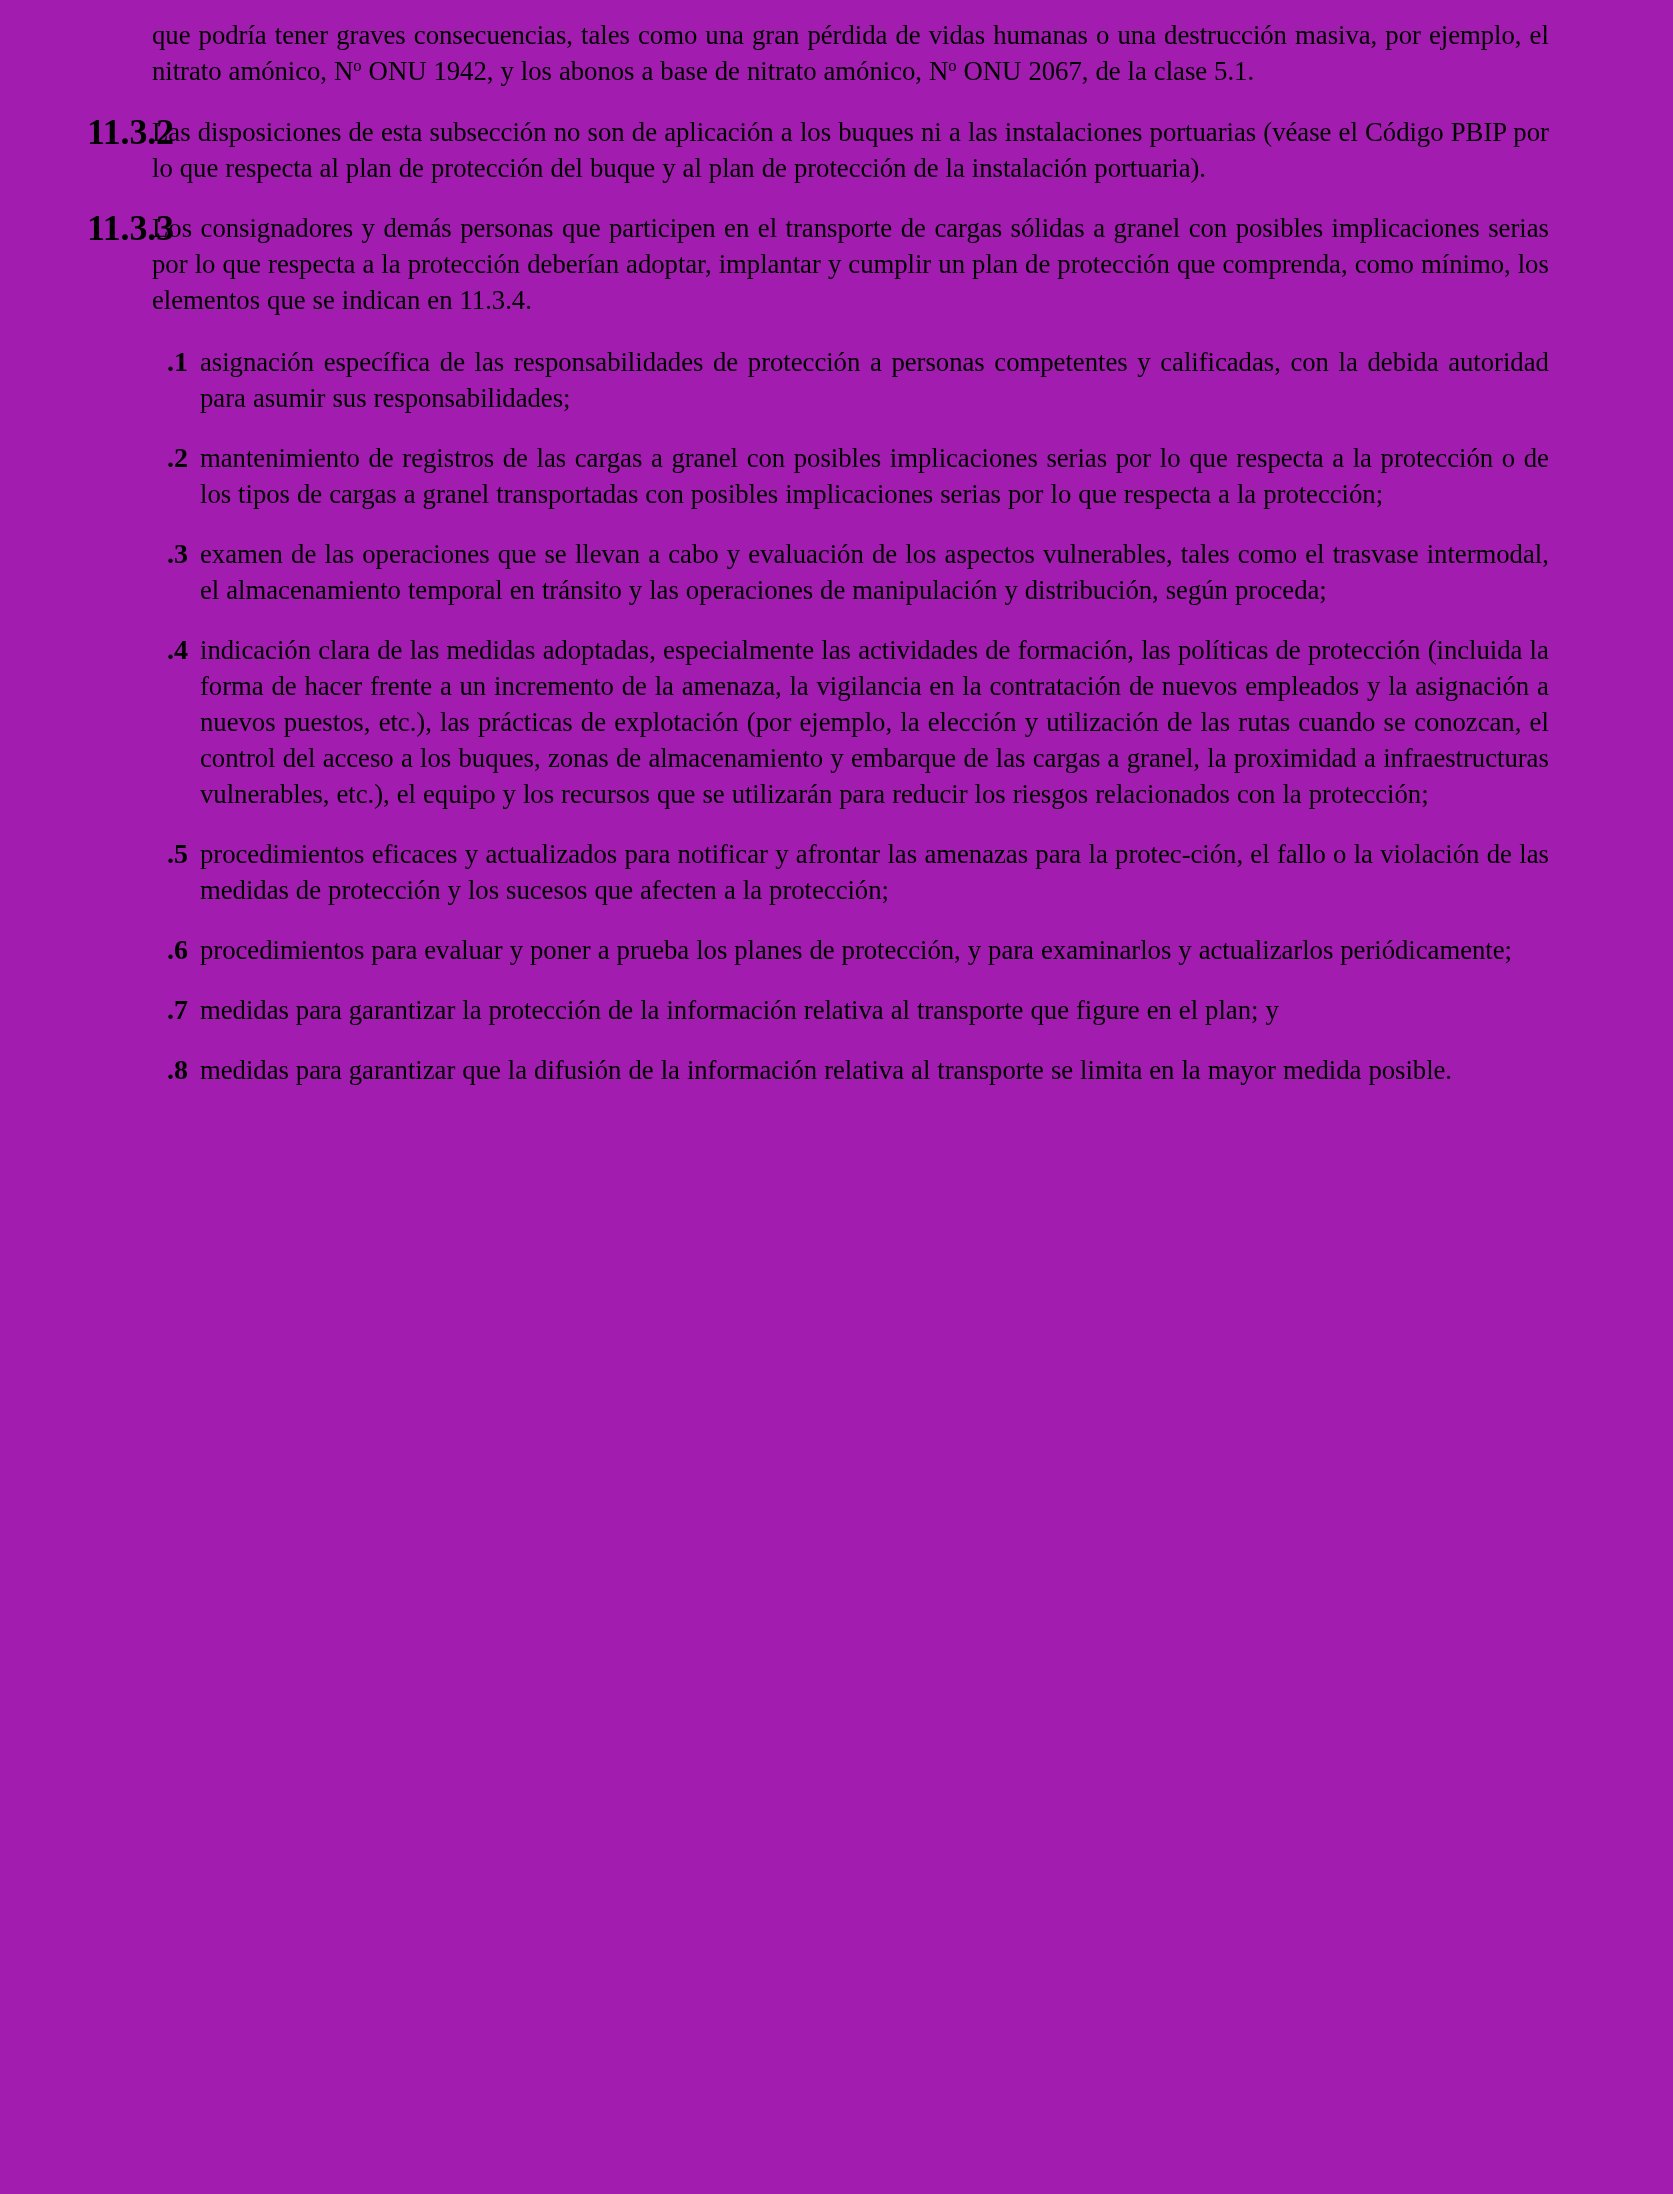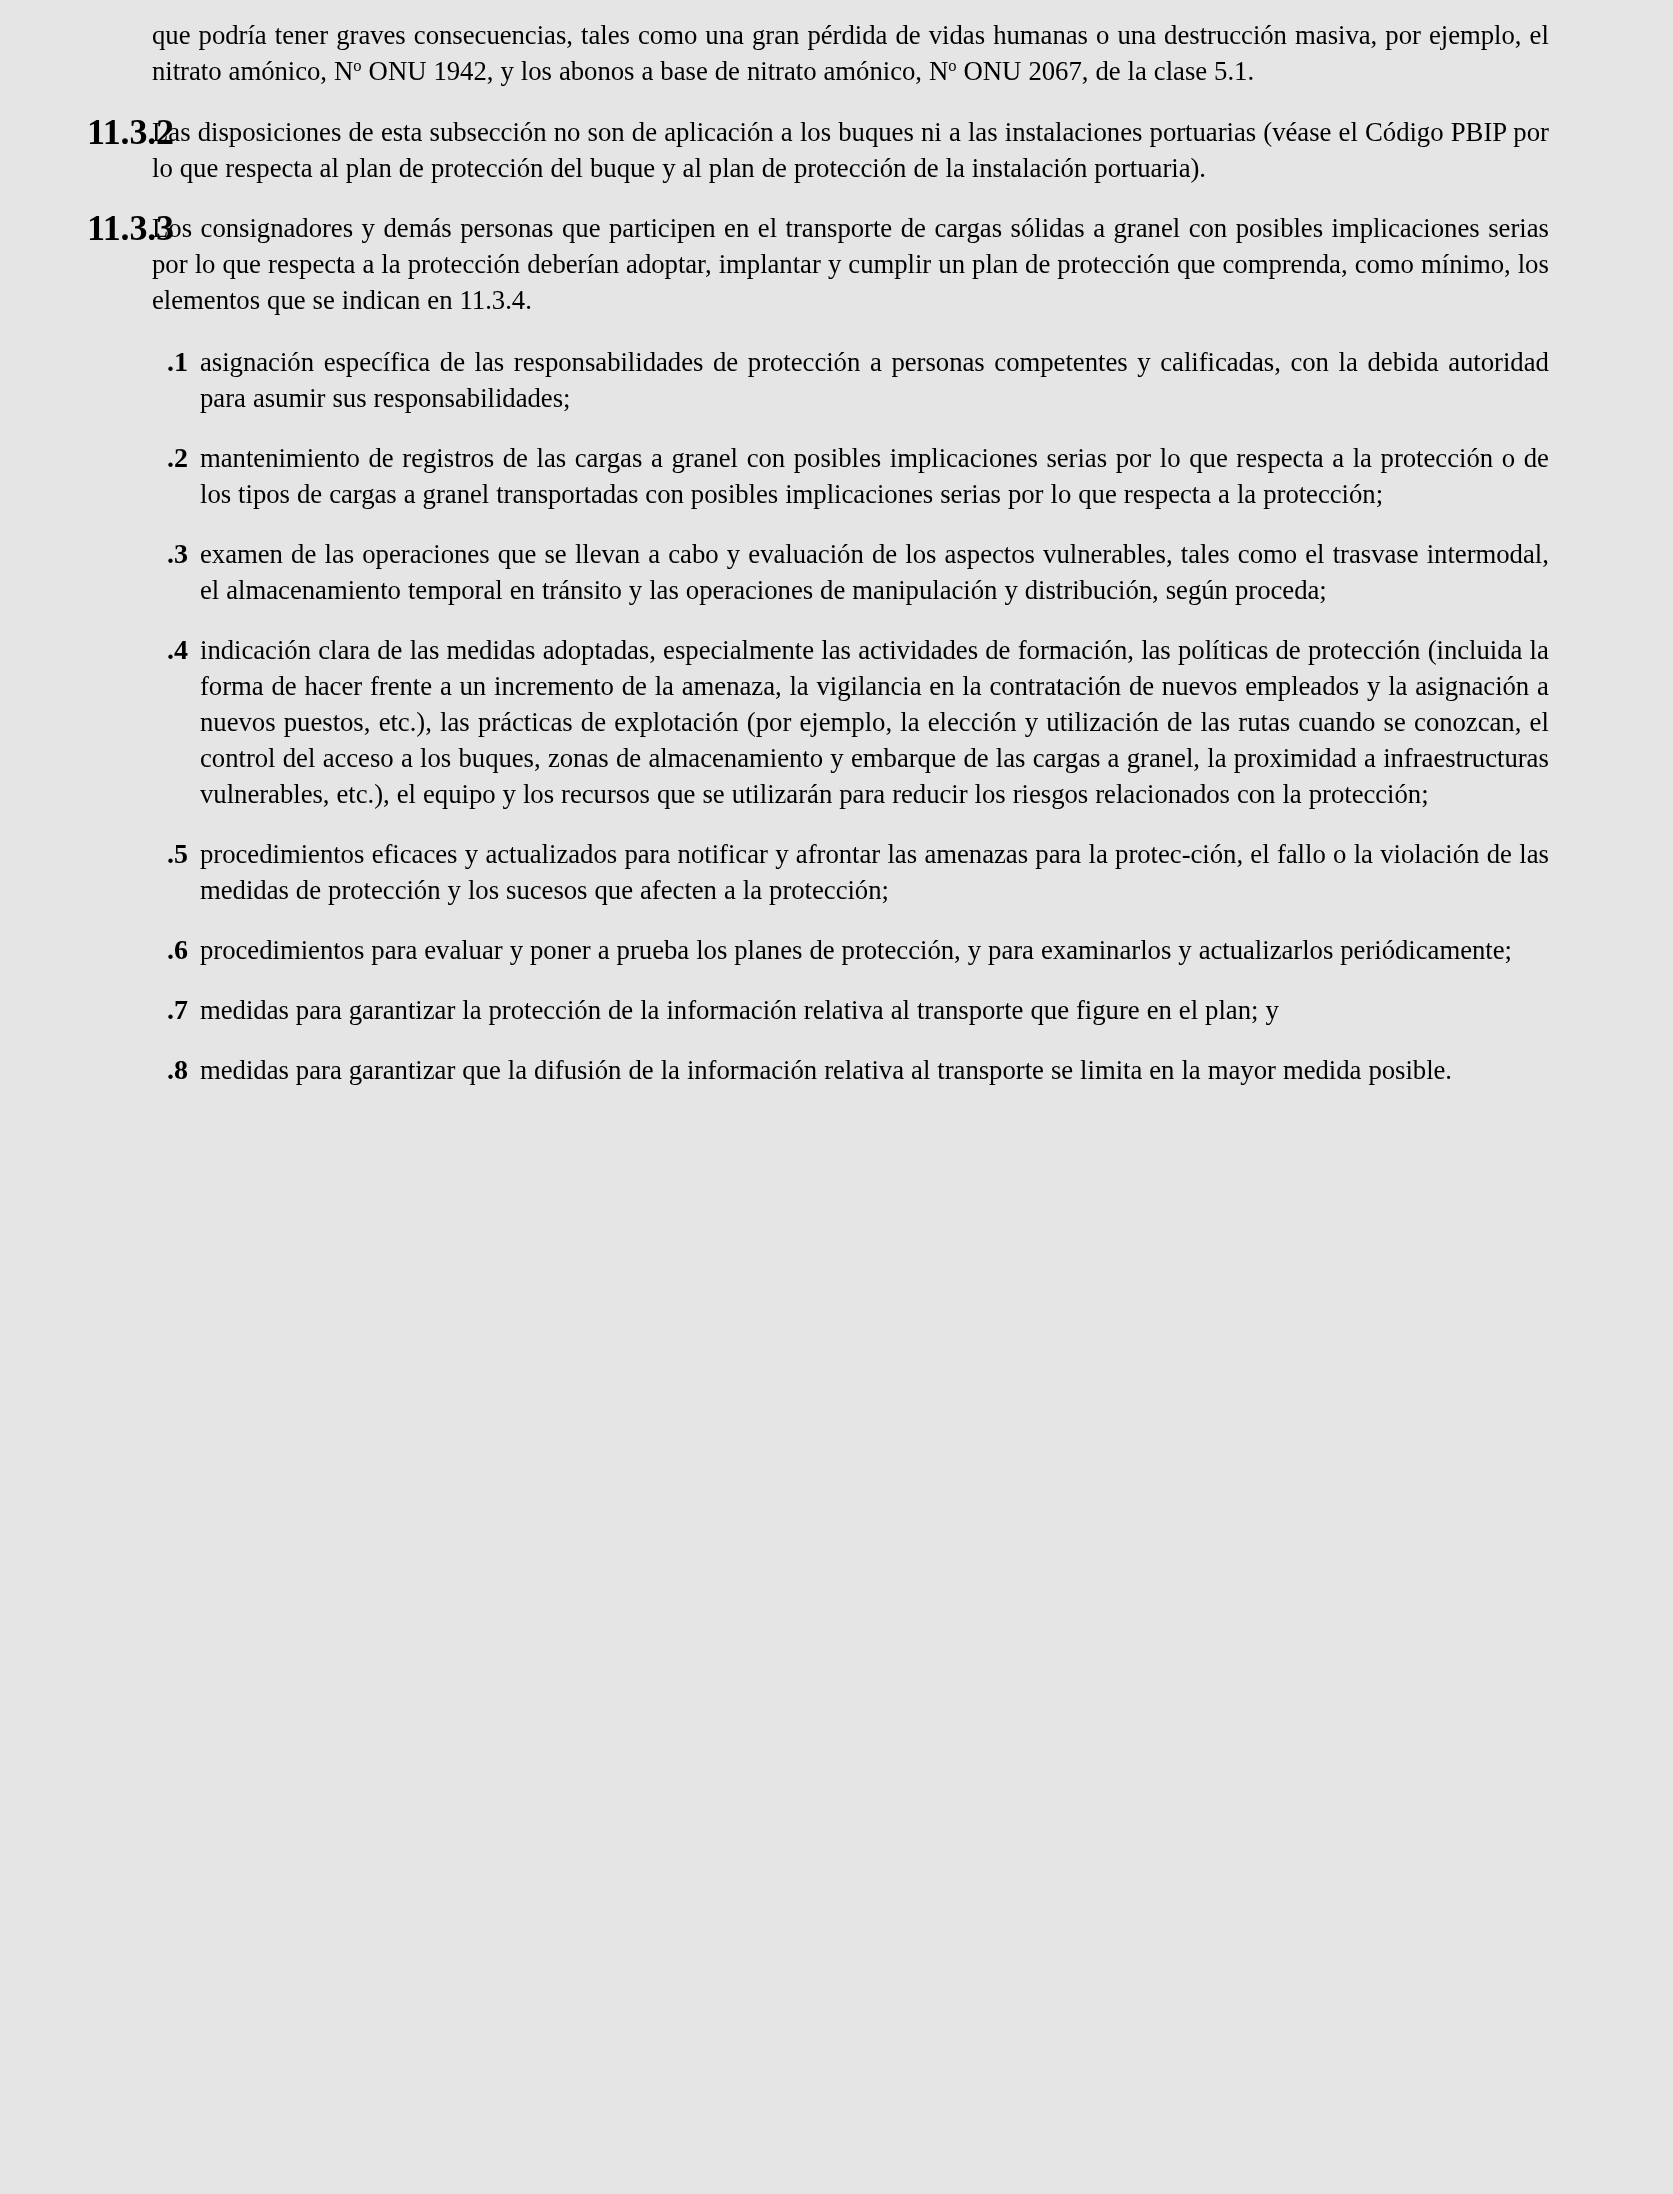--- a/index.html
+++ b/index.html
@@ -15,21 +15,21 @@
     color: #000000;
     -webkit-font-smoothing: antialiased;
   }
 
   .page {
     position: relative;
     width: 1673px;
     height: 2194px;
     box-sizing: border-box;
     padding: 17.4px 124px 0 75px;
-    background: #e5e5e5;
+    background: #a21caf;
   }
 
   
   .clause {
     position: relative;
     margin: 0 0 24.5px 0;
     padding-left: 77px;          
     min-height: 0.8px;
   }
   .clause-num {

